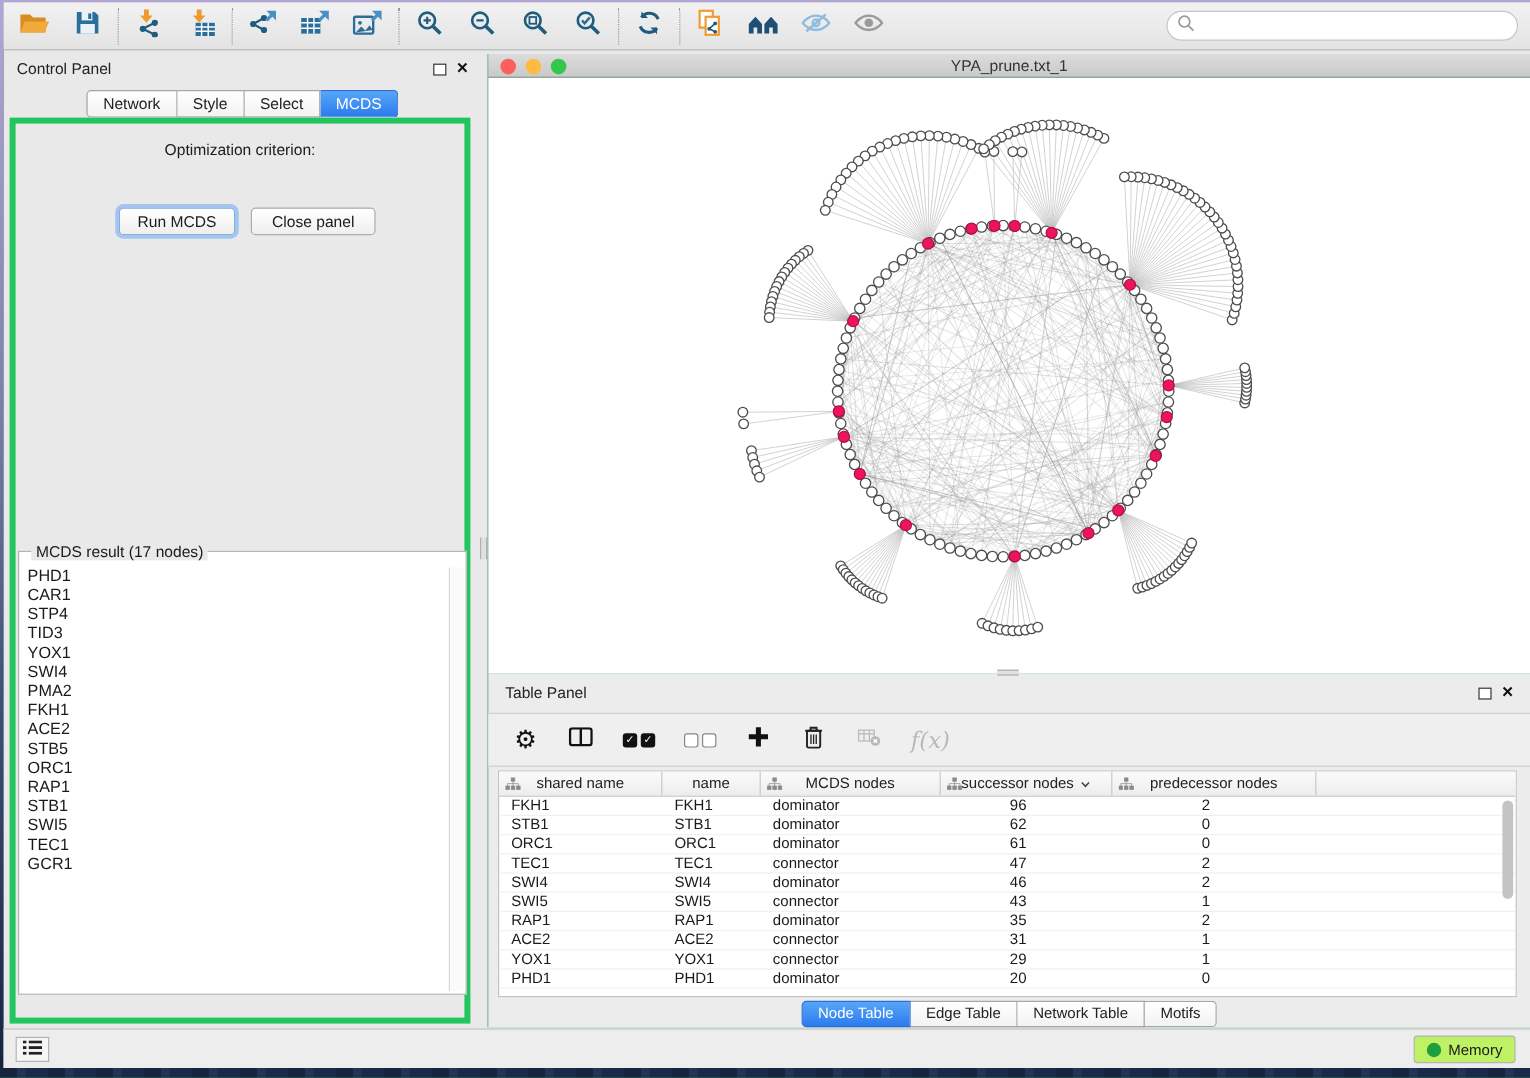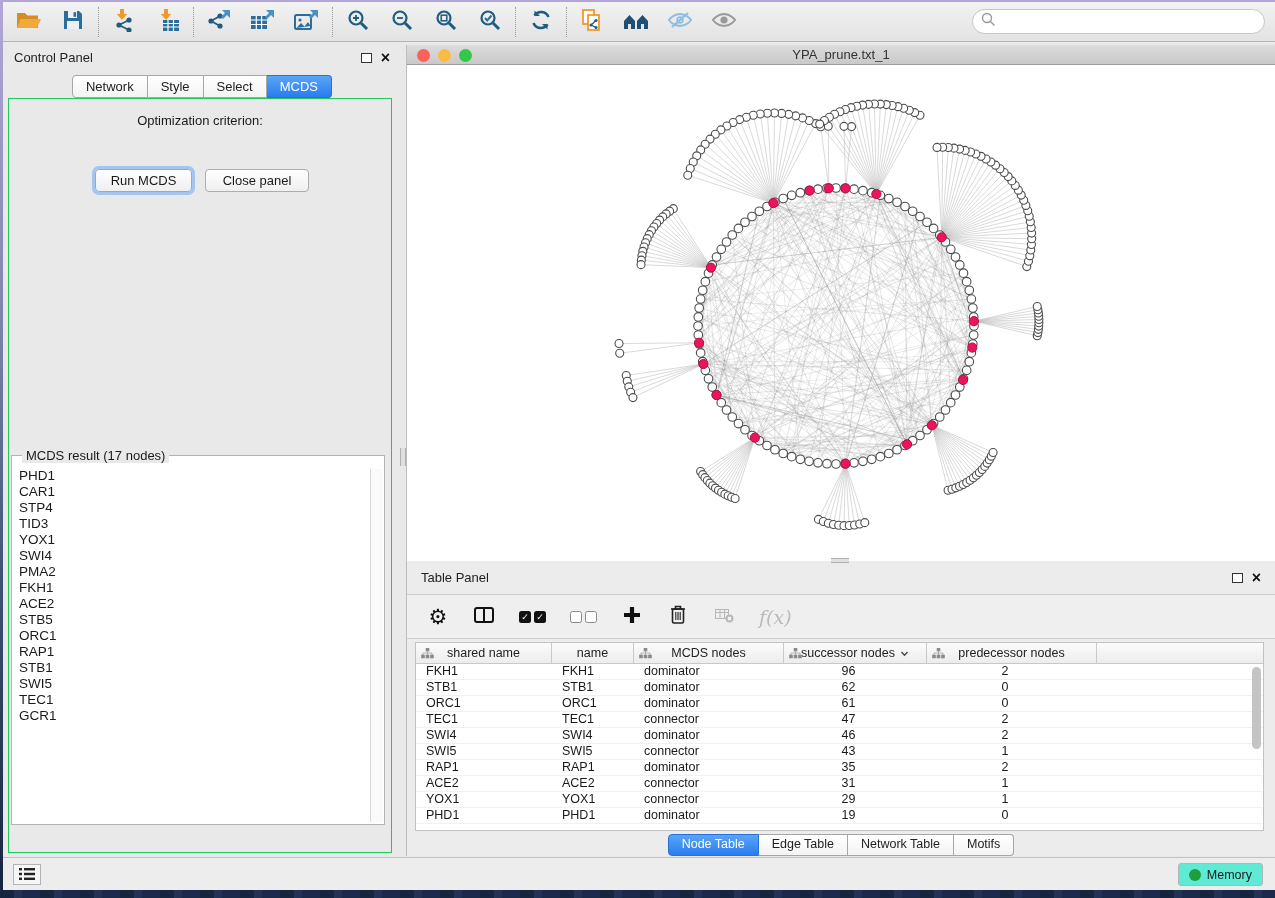--- a/index.html
+++ b/index.html
@@ -36,21 +36,21 @@
 
 .control-panel{position:absolute;left:1px;top:43px;width:396px;height:811px;background:#e9e9e9;}
 .cp-titlebar{height:25px;padding:0 10px;}
 .cp-tabs{position:absolute;left:0;top:30px;width:100%;display:flex;justify-content:center;}
 .cp-tab,.bt-tab{background:linear-gradient(#fff,#f3f3f3);border:1px solid #a6a6a6;border-left-width:0;
   font-size:13px;padding:3px 13px;color:#222;}
 .cp-tab:first-child,.bt-tab:first-child{border-left-width:1px;border-radius:4px 0 0 4px;}
 .cp-tab:last-child,.bt-tab:last-child{border-radius:0 4px 4px 0;}
 .tab-selected{background:linear-gradient(var(--tab_blue_top),var(--tab_blue_bottom)) !important;
   color:#fff !important;border-color:#2a6fd4 !important;}
-.cp-content{position:absolute;left:4px;right:8px;top:53px;bottom:3px;border:1px solid #22c55e;background:#e9e9e9;}
+.cp-content{position:absolute;left:4px;right:8px;top:53px;bottom:3px;border:5px solid #22c55e;background:#e9e9e9;}
 .opt-label{position:absolute;top:14px;width:100%;text-align:center;font-size:13px;}
 .select-box{position:absolute;top:36px;left:36px;width:313px;height:23px;background:#fff;
   border:1px solid #ababab;border-radius:4px;display:flex;align-items:center;font-size:13px;}
 .select-box .val{flex:1;padding-left:9px;white-space:nowrap;overflow:hidden;}
 .select-stepper{width:19px;height:21px;margin-right:0;border-radius:0 3px 3px 0;
   background:linear-gradient(var(--tab_blue_top),var(--tab_blue_bottom));
   display:flex;flex-direction:column;align-items:center;justify-content:center;gap:2px;}
 .tri-up{width:0;height:0;border-left:4px solid transparent;border-right:4px solid transparent;border-bottom:4px solid #fff;}
 .tri-down{width:0;height:0;border-left:4px solid transparent;border-right:4px solid transparent;border-top:4px solid #fff;}
 .btn{height:23px;border:1px solid #adadad;border-radius:4px;background:linear-gradient(#fff,#efefef);
@@ -102,21 +102,21 @@
 .td.right{padding-right:14px;text-align:center;}
 .tbl-scroll{position:absolute;right:2px;top:24px;width:9px;height:82px;background:#c4c4c4;border-radius:4.5px;}
 .bottom-tabs{position:absolute;left:0;top:273px;right:0;height:22px;display:flex;justify-content:center;}
 .bt-tab{padding:2px 13px;font-size:12.5px;}
 
 
 .status-bar{position:absolute;left:0;right:0;bottom:0;height:33px;background:#ededed;border-top:1px solid #c2c2c2;}
 .status-list-btn{position:absolute;left:10px;top:6px;width:28px;height:21px;border:1px solid #b4b4b4;
   background:#f6f6f6;display:flex;align-items:center;justify-content:center;}
 .memory-btn{position:absolute;right:12px;top:5px;height:23px;padding:0 10px;border:1px solid #b4b4b4;
-  background:#5eead4;border-radius:3px;display:flex;align-items:center;gap:6px;font-size:12.5px;}
+  background:#bef264;border-radius:3px;display:flex;align-items:center;gap:6px;font-size:12.5px;}
 .memory-dot{width:12px;height:12px;border-radius:50%;background:var(--memory_green);}
 </style>
 </head>
 <body>
 
 <div class="desk-top"></div>
 <div class="desk-left"></div>
 <div class="desk-bottom"></div>
 
 <div class="app">
@@ -1278,21 +1278,21 @@
               <div class="td left" style="width: 136px;">YOX1</div>
               <div class="td left" style="width: 82px;">YOX1</div>
               <div class="td left" style="width: 150px;">connector</div>
               <div class="td right" style="width: 143px;">29</div>
               <div class="td right" style="width: 170px;">1</div>
             </div>
             <div class="tr">
               <div class="td left" style="width: 136px;">PHD1</div>
               <div class="td left" style="width: 82px;">PHD1</div>
               <div class="td left" style="width: 150px;">dominator</div>
-              <div class="td right" style="width: 143px;">19</div>
+              <div class="td right" style="width: 143px;">20</div>
               <div class="td right" style="width: 170px;">0</div>
             </div>
           </div>
         <div class="tbl-scroll"></div>
       </div>
       <div class="bottom-tabs" id="bottom-tabs">
           <div class="bt-tab tab-selected">Node Table</div>
           <div class="bt-tab">Edge Table</div>
           <div class="bt-tab">Network Table</div>
           <div class="bt-tab">Motifs</div>

